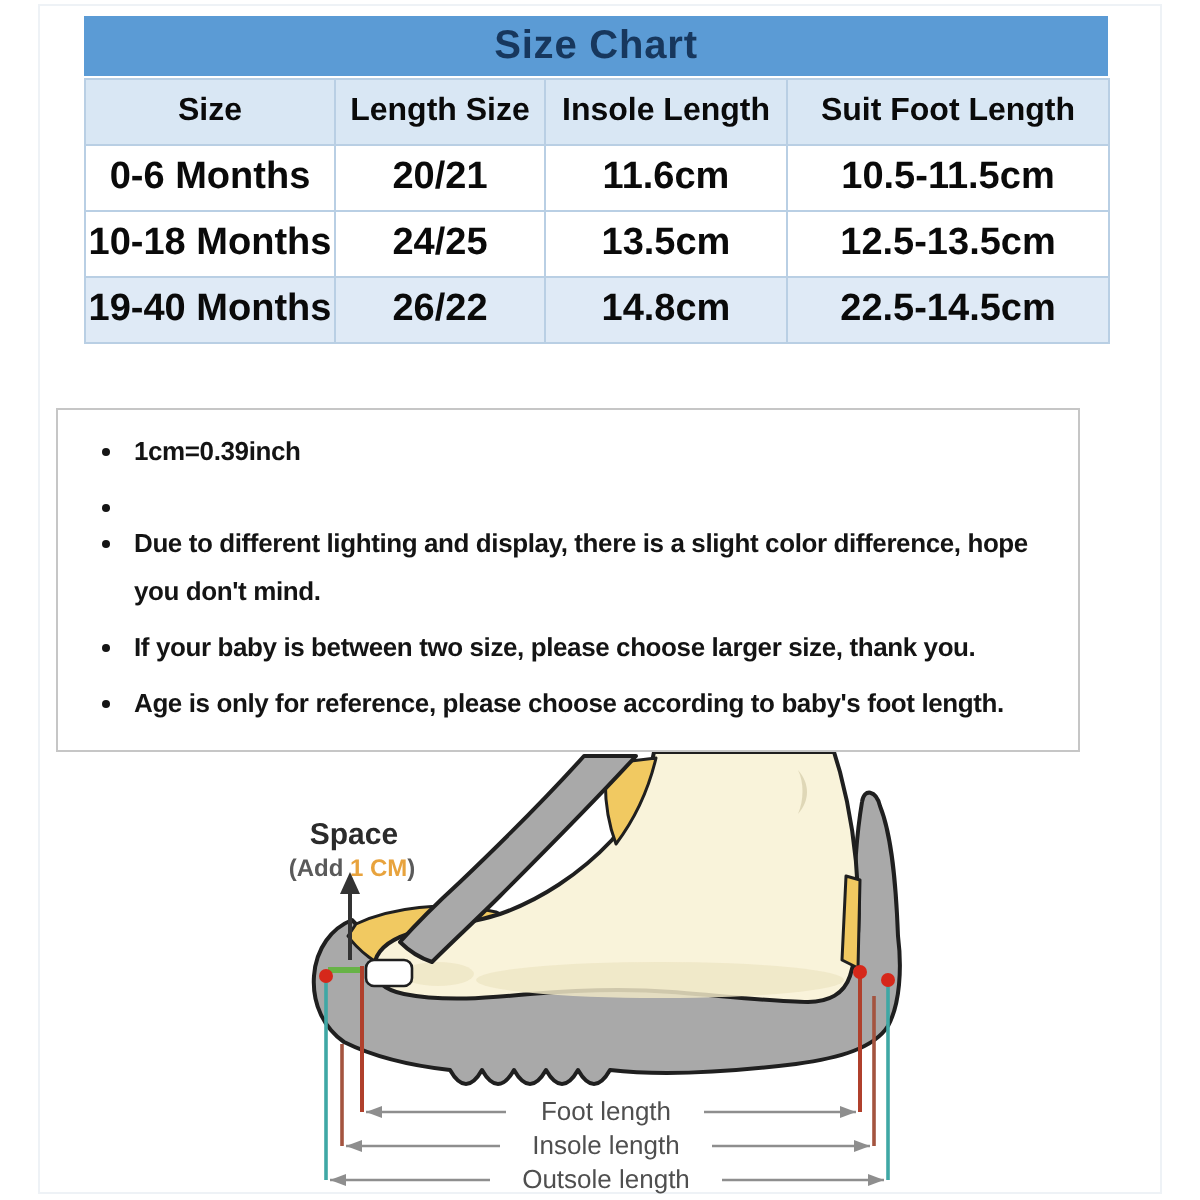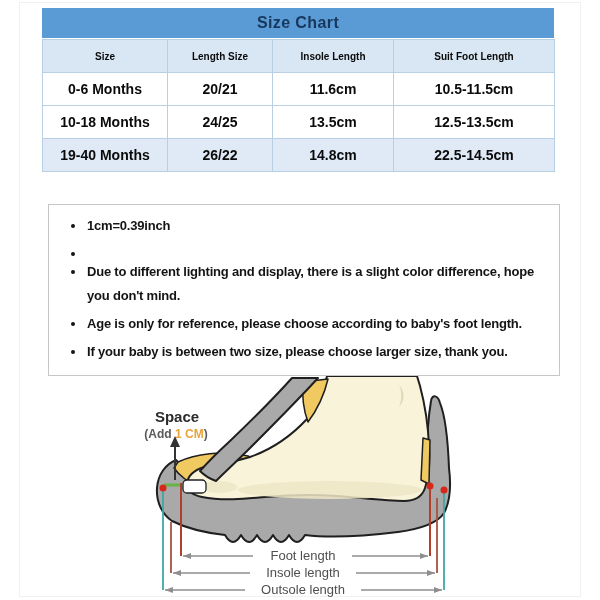--- a/index.html
+++ b/index.html
@@ -18,36 +18,36 @@
   }
   .frame{
     position:absolute; left:19px; top:2px; width:562px; height:595px;
     border:1px solid #eef2f6; pointer-events:none;
   }
   .title-bar{
     position:absolute; left:42px; top:8px; width:512px; height:30px;
     background:var(--title-bar); display:flex; align-items:center; justify-content:center;
   }
   .title-bar span{
-    font-size:16px; font-weight:bold; color:var(--title-text); letter-spacing:.4px;
+    font-size:20px; font-weight:bold; color:var(--title-text); letter-spacing:.4px;
   }
   table.size-table{
     position:absolute; left:42px; top:39px; width:512px;
     border-collapse:collapse; table-layout:fixed;
   }
   table.size-table td,table.size-table th{
     border:1px solid var(--tbl-border);
     height:33px; text-align:center; vertical-align:middle;
-    font-size:14px; font-weight:bold; color:#0a0a0a;
+    font-size:19px; font-weight:bold; color:#0a0a0a;
     background:#ffffff;
   }
-  table.size-table th{background:var(--hdr-bg); font-size:10px;}
+  table.size-table th{background:var(--hdr-bg); font-size:16px;}
   table.size-table tr.alt td{background:var(--alt-bg);}
   .notes-panel{
-    position:absolute; left:48px; top:204px; width:512px; height:172px;
+    position:absolute; left:28px; top:204px; width:512px; height:172px;
     border:1px solid var(--notes-border); background:#fff;
     padding:9px 8px 0 18px;
   }
   .note-item{display:flex; align-items:flex-start; margin-bottom:4px;}
   .note-bullet{
     flex:none; width:4px; height:4px; border-radius:50%;
     background:#151515; margin:10px 12px 0 4px;
   }
   .note-text{
     font-size:13px; line-height:24px; font-weight:bold; color:#141414;
@@ -126,25 +126,25 @@
   </div>
   <div class="note-item">
     <span class="note-bullet"></span>
   </div>
   <div class="note-item">
     <span class="note-bullet"></span>
     <span class="note-text">Due to different lighting and display, there is a slight color difference, hope you don't mind.</span>
   </div>
   <div class="note-item">
     <span class="note-bullet"></span>
+    <span class="note-text">If your baby is between two size, please choose larger size, thank you.</span>
+  </div>
+  <div class="note-item">
+    <span class="note-bullet"></span>
     <span class="note-text">Age is only for reference, please choose according to baby's foot length.</span>
-  </div>
-  <div class="note-item">
-    <span class="note-bullet"></span>
-    <span class="note-text">If your baby is between two size, please choose larger size, thank you.</span>
   </div>
 </div>
 
 <svg class="diagram" viewBox="0 0 600 224" width="600" height="224" xmlns="http://www.w3.org/2000/svg">
 
   <path class="shoe" d="
     M 176 84
     C 166 88 158 98 157 112
     C 156 126 162 138 172 145
     C 188 153 207 157 225 159

